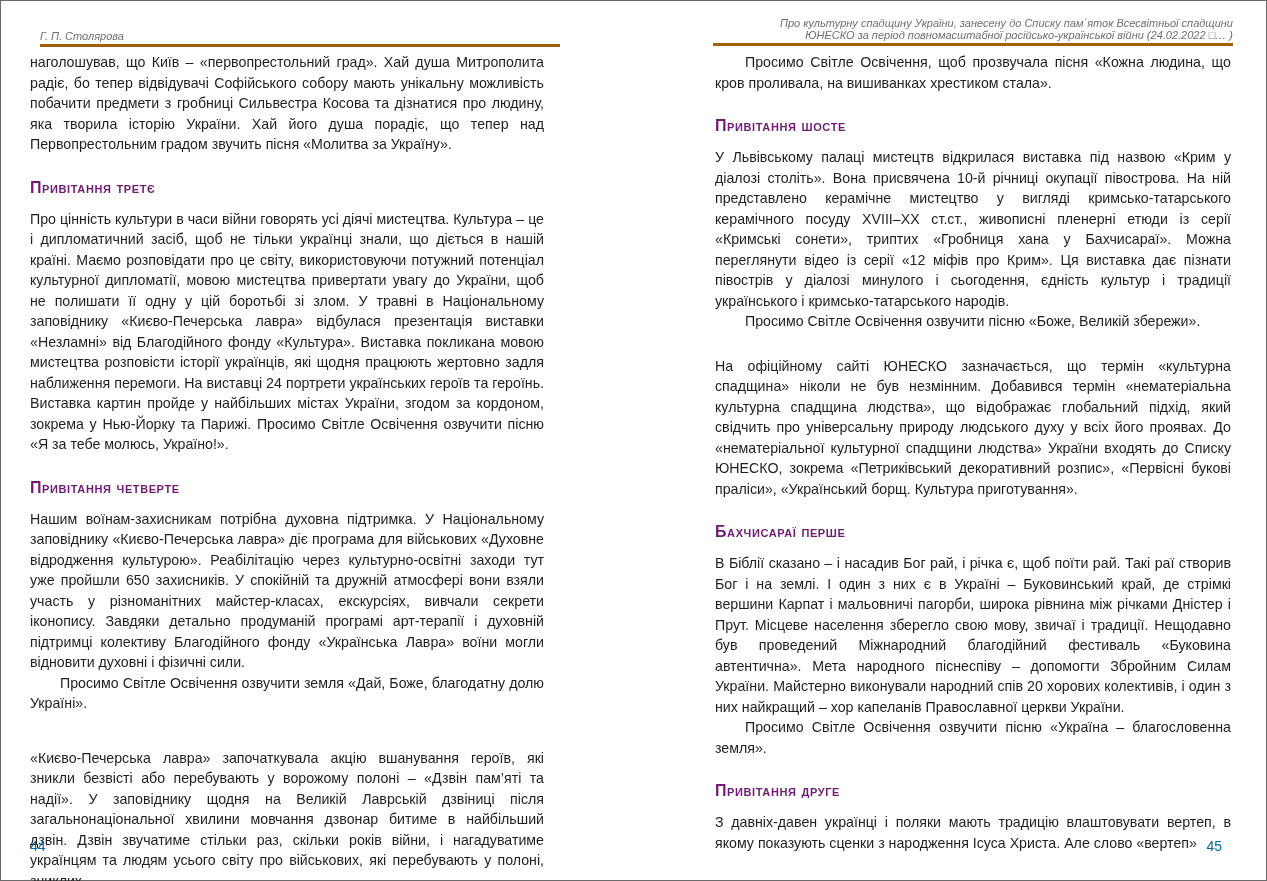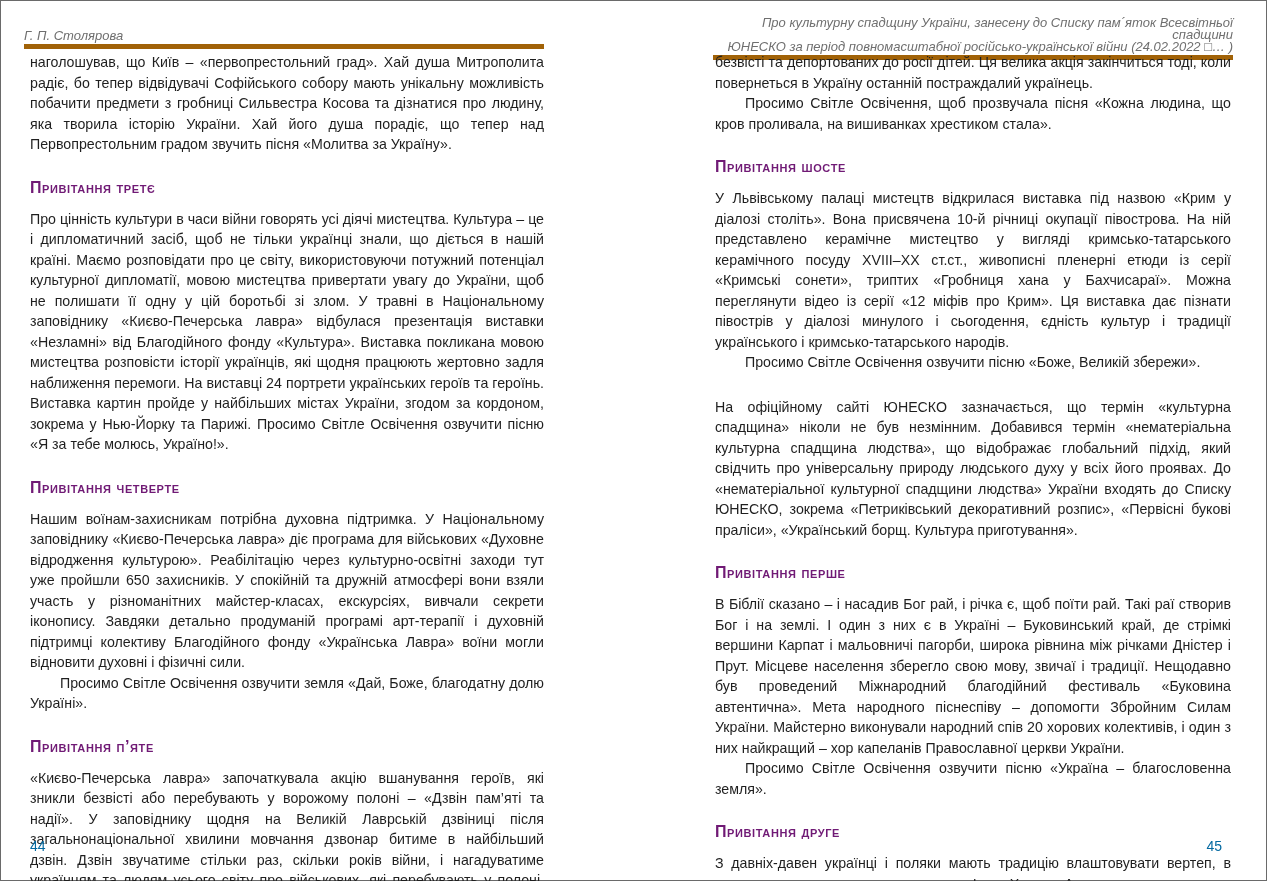--- a/index.html
+++ b/index.html
@@ -8,24 +8,24 @@
     font-family: "Liberation Sans", sans-serif; color: #1f1f1f;
   }
   .frame {
     position: absolute; left: 0; top: 0; width: 1265px; height: 879px;
     border: 1px solid #6a6a6a; box-sizing: content-box;
   }
   .page { position: absolute; top: 0; height: 881px; }
   .page.left { left: 24px; width: 520px; }
   .page.right { left: 713px; width: 520px; }
   .running-head {
-    font-style: italic; color: #6f6f6f; font-size: 13px; line-height: 12px;
-    border-bottom: 5px solid #a16207; padding-bottom: 2px;
+    font-style: italic; color: #6f6f6f; font-size: 11px; line-height: 12px;
+    border-bottom: 3px solid #a16207; padding-bottom: 2px;
   }
-  .page.left .running-head { position: absolute; top: 30px; left: 0; width: 520px; }
+  .page.left .running-head { position: absolute; top: 30px; left: 16px; width: 520px; }
   .page.right .running-head { position: absolute; top: 17px; left: 0; width: 520px; text-align: right; }
   .body-text { position: absolute; left: 6px; width: 514px; font-size: 14.2px; line-height: 20.5px; }
   .page.left .body-text { top: 52px; }
   .page.right .body-text { top: 52px; left: 2px; width: 516px; }
   p { margin: 0; text-align: justify; }
   p.indent { text-indent: 30px; }
   h2 {
     margin: 0; font-size: 16px; font-weight: bold; font-variant: small-caps;
     letter-spacing: 0.6px; color: #701a75; line-height: 20px;
   }
@@ -48,44 +48,42 @@
       <div class="gap-before-h"></div>
       <h2>Привітання третє</h2>
       <div class="gap-after-h"></div>
       <p>Про цінність культури в часи війни говорять усі діячі мистецтва. Культура – це і дипломатичний засіб, щоб не тільки українці знали, що діється в нашій країні. Маємо розповідати про це світу, використовуючи потужний потенціал культурної дипломатії, мовою мистецтва привертати увагу до України, щоб не полишати її одну у цій боротьбі зі злом. У травні в Національному заповіднику «Києво-Печерська лавра» відбулася презентація виставки «Незламні» від Благодійного фонду «Культура». Виставка покликана мовою мистецтва розповісти історії українців, які щодня працюють жертовно задля наближення перемоги. На виставці 24 портрети українських героїв та героїнь. Виставка картин пройде у найбільших містах України, згодом за кордоном, зокрема у Нью-Йорку та Парижі. Просимо Світле Освічення озвучити пісню «Я за тебе молюсь, Україно!».</p>
       <div class="gap-before-h"></div>
       <h2>Привітання четверте</h2>
       <div class="gap-after-h"></div>
       <p>Нашим воїнам-захисникам потрібна духовна підтримка. У Національному заповіднику «Києво-Печерська лавра» діє програма для військових «Духовне відродження культурою». Реабілітацію через культурно-освітні заходи тут уже пройшли 650 захисників. У спокійній та дружній атмосфері вони взяли участь у різноманітних майстер-класах, екскурсіях, вивчали секрети іконопису. Завдяки детально продуманій програмі арт-терапії і духовній підтримці колективу Благодійного фонду «Українська Лавра» воїни могли відновити духовні і фізичні сили.</p>
       <p class="indent">Просимо Світле Освічення озвучити земля «Дай, Боже, благодатну долю Україні».</p>
       <div class="gap-before-h"></div>
-      <h2>Привітання п’яте</h2>
       <div class="gap-after-h"></div>
       <p>«Києво-Печерська лавра» започаткувала акцію вшанування героїв, які зникли безвісті або перебувають у ворожому полоні – «Дзвін пам’яті та надії». У заповіднику щодня на Великій Лаврській дзвіниці після загальнонаціональної хвилини мовчання дзвонар битиме в найбільший дзвін. Дзвін звучатиме стільки раз, скільки років війни, і нагадуватиме українцям та людям усього світу про військових, які перебувають у полоні, зниклих</p>
     </div>
   <div class="page-number">44</div>
 </div>
 
 <div class="page right">
   <div class="running-head">
     <div>Про культурну спадщину України, занесену до Списку пам´яток Всесвітньої спадщини</div>
     <div>ЮНЕСКО за період повномасштабної російсько-української війни (24.02.2022 □… )</div>
   </div>
   <div class="body-text" id="right-body">
-      <p>безвісті та депортованих до росії дітей. Ця велика акція закінчиться тоді, коли повернеться в Україну останній постраждалий українець.</p>
       <p class="indent">Просимо Світле Освічення, щоб прозвучала пісня «Кожна людина, що кров проливала, на вишиванках хрестиком стала».</p>
       <div class="gap-before-h"></div>
       <h2>Привітання шосте</h2>
       <div class="gap-after-h"></div>
       <p>У Львівському палаці мистецтв відкрилася виставка під назвою «Крим у діалозі століть». Вона присвячена 10-й річниці окупації півострова. На ній представлено керамічне мистецтво у вигляді кримсько-татарського керамічного посуду XVIII–XX ст.ст., живописні пленерні етюди із серії «Кримські сонети», триптих «Гробниця хана у Бахчисараї». Можна переглянути відео із серії «12 міфів про Крим». Ця виставка дає пізнати півострів у діалозі минулого і сьогодення, єдність культур і традиції українського і кримсько-татарського народів.</p>
       <p class="indent">Просимо Світле Освічення озвучити пісню «Боже, Великій збережи».</p>
       <div class="gap-para"></div>
       <p>На офіційному сайті ЮНЕСКО зазначається, що термін «культурна спадщина» ніколи не був незмінним. Добавився термін «нематеріальна культурна спадщина людства», що відображає глобальний підхід, який свідчить про універсальну природу людського духу у всіх його проявах. До «нематеріальної культурної спадщини людства» України входять до Списку ЮНЕСКО, зокрема «Петриківський декоративний розпис», «Первісні букові праліси», «Український борщ. Культура приготування».</p>
       <div class="gap-before-h"></div>
-      <h2>Привітання перше</h2>
+      <h2>Бахчисараї перше</h2>
       <div class="gap-after-h"></div>
       <p>В Біблії сказано – і насадив Бог рай, і річка є, щоб поїти рай. Такі раї створив Бог і на землі. І один з них є в Україні – Буковинський край, де стрімкі вершини Карпат і мальовничі пагорби, широка рівнина між річками Дністер і Прут. Місцеве населення зберегло свою мову, звичаї і традиції. Нещодавно був проведений Міжнародний благодійний фестиваль «Буковина автентична». Мета народного піснеспіву – допомогти Збройним Силам України. Майстерно виконували народний спів 20 хорових колективів, і один з них найкращий – хор капеланів Православної церкви України.</p>
       <p class="indent">Просимо Світле Освічення озвучити пісню «Україна – благословенна земля».</p>
       <div class="gap-before-h"></div>
       <h2>Привітання друге</h2>
       <div class="gap-after-h"></div>
       <p>З давніх-давен українці і поляки мають традицію влаштовувати вертеп, в якому показують сценки з народження Ісуса Христа. Але слово «вертеп»</p>
     </div>
   <div class="page-number">45</div>
 </div>

